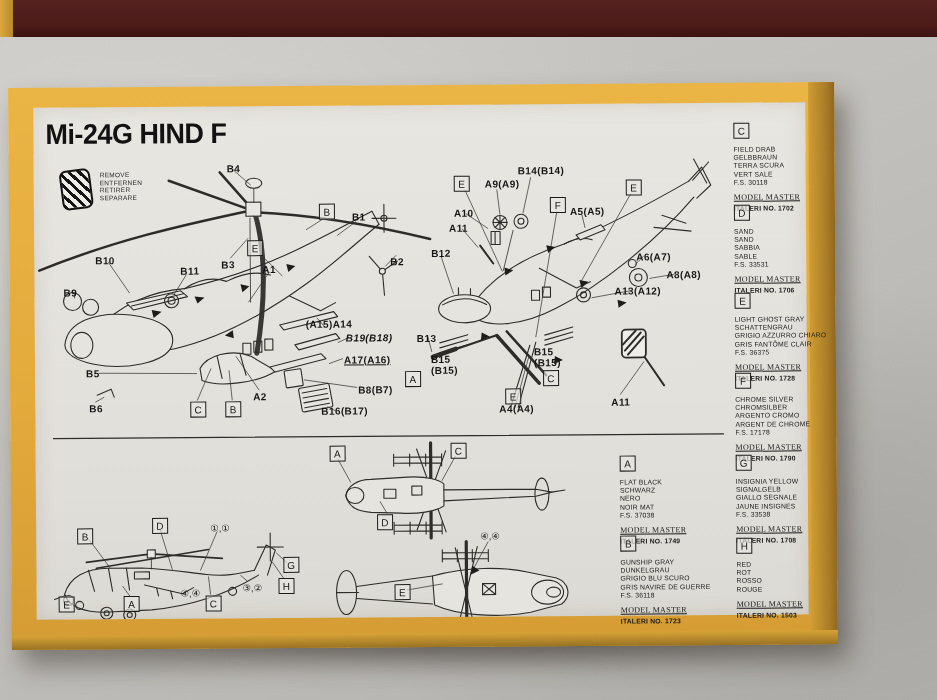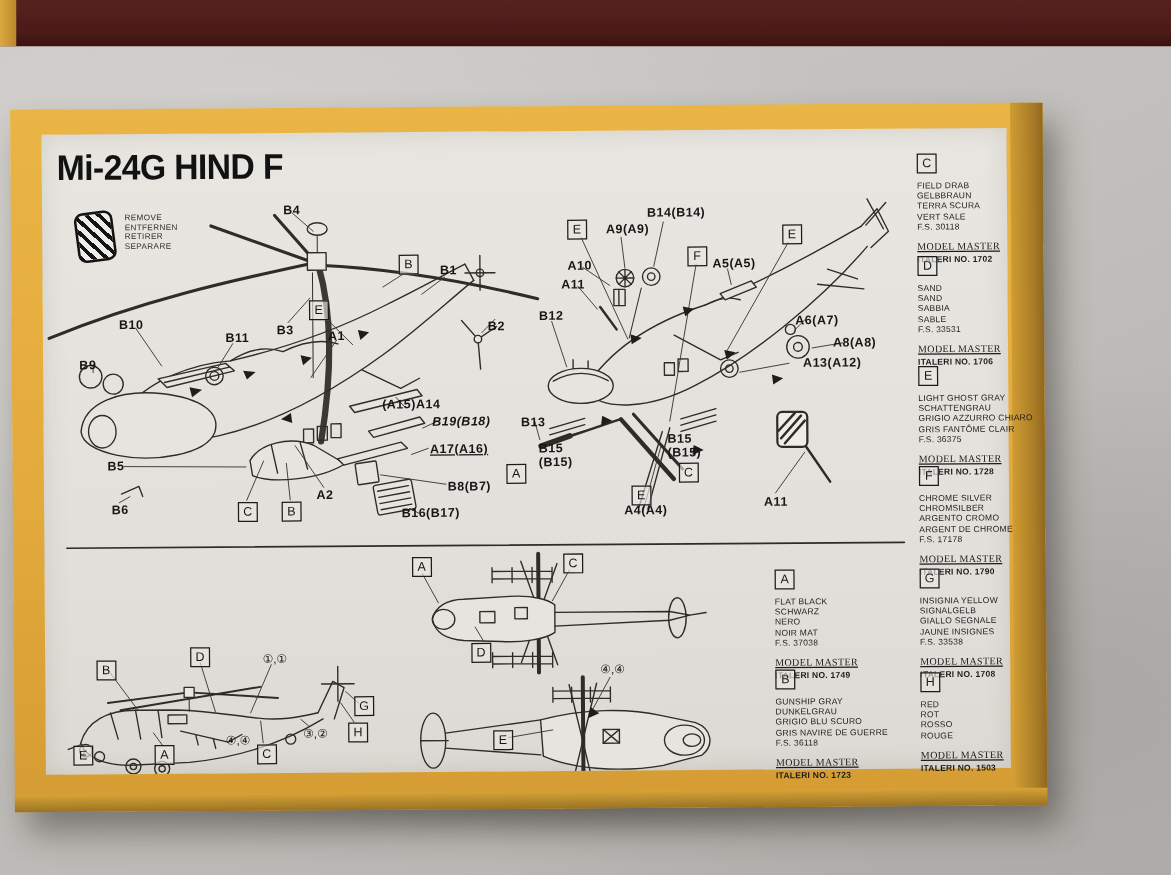--- a/index.html
+++ b/index.html
@@ -253,21 +253,21 @@
         <div class="lbl k-part" style="left: 451px; top: 74px;"><span>A9(A9)</span></div>
         <div class="lbl k-part" style="left: 484px; top: 61px;"><span>B14(B14)</span></div>
         <div class="lbl k-part" style="left: 420px; top: 103px;"><span>A10</span></div>
         <div class="lbl k-letter" style="left: 516px; top: 93px;"><span>F</span></div>
         <div class="lbl k-part" style="left: 536px; top: 102px;"><span>A5(A5)</span></div>
         <div class="lbl k-letter" style="left: 592px; top: 76px;"><span>E</span></div>
         <div class="lbl k-part" style="left: 415px; top: 118px;"><span>A11</span></div>
         <div class="lbl k-part" style="left: 397px; top: 143px;"><span>B12</span></div>
         <div class="lbl k-part" style="left: 602px; top: 148px;"><span>A6(A7)</span></div>
         <div class="lbl k-part" style="left: 632px; top: 166px;"><span>A8(A8)</span></div>
-        <div class="lbl k-part" style="left: 608px; top: 182px;"><span>A13(A12)</span></div>
+        <div class="lbl k-part" style="left: 580px; top: 182px;"><span>A13(A12)</span></div>
         <div class="lbl k-part" style="left: 382px; top: 228px;"><span>B13</span></div>
         <div class="lbl k-part" style="left: 396px; top: 249px;"><span>B15
 (B15)</span></div>
         <div class="lbl k-part" style="left: 499px; top: 242px;"><span>B15
 (B15)</span></div>
         <div class="lbl k-letter" style="left: 370px; top: 266px;"><span>A</span></div>
         <div class="lbl k-letter" style="left: 470px; top: 284px;"><span>E</span></div>
         <div class="lbl k-letter" style="left: 508px; top: 266px;"><span>C</span></div>
         <div class="lbl k-part" style="left: 464px; top: 299px;"><span>A4(A4)</span></div>
         <div class="lbl k-part" style="left: 576px; top: 293px;"><span>A11</span></div>

